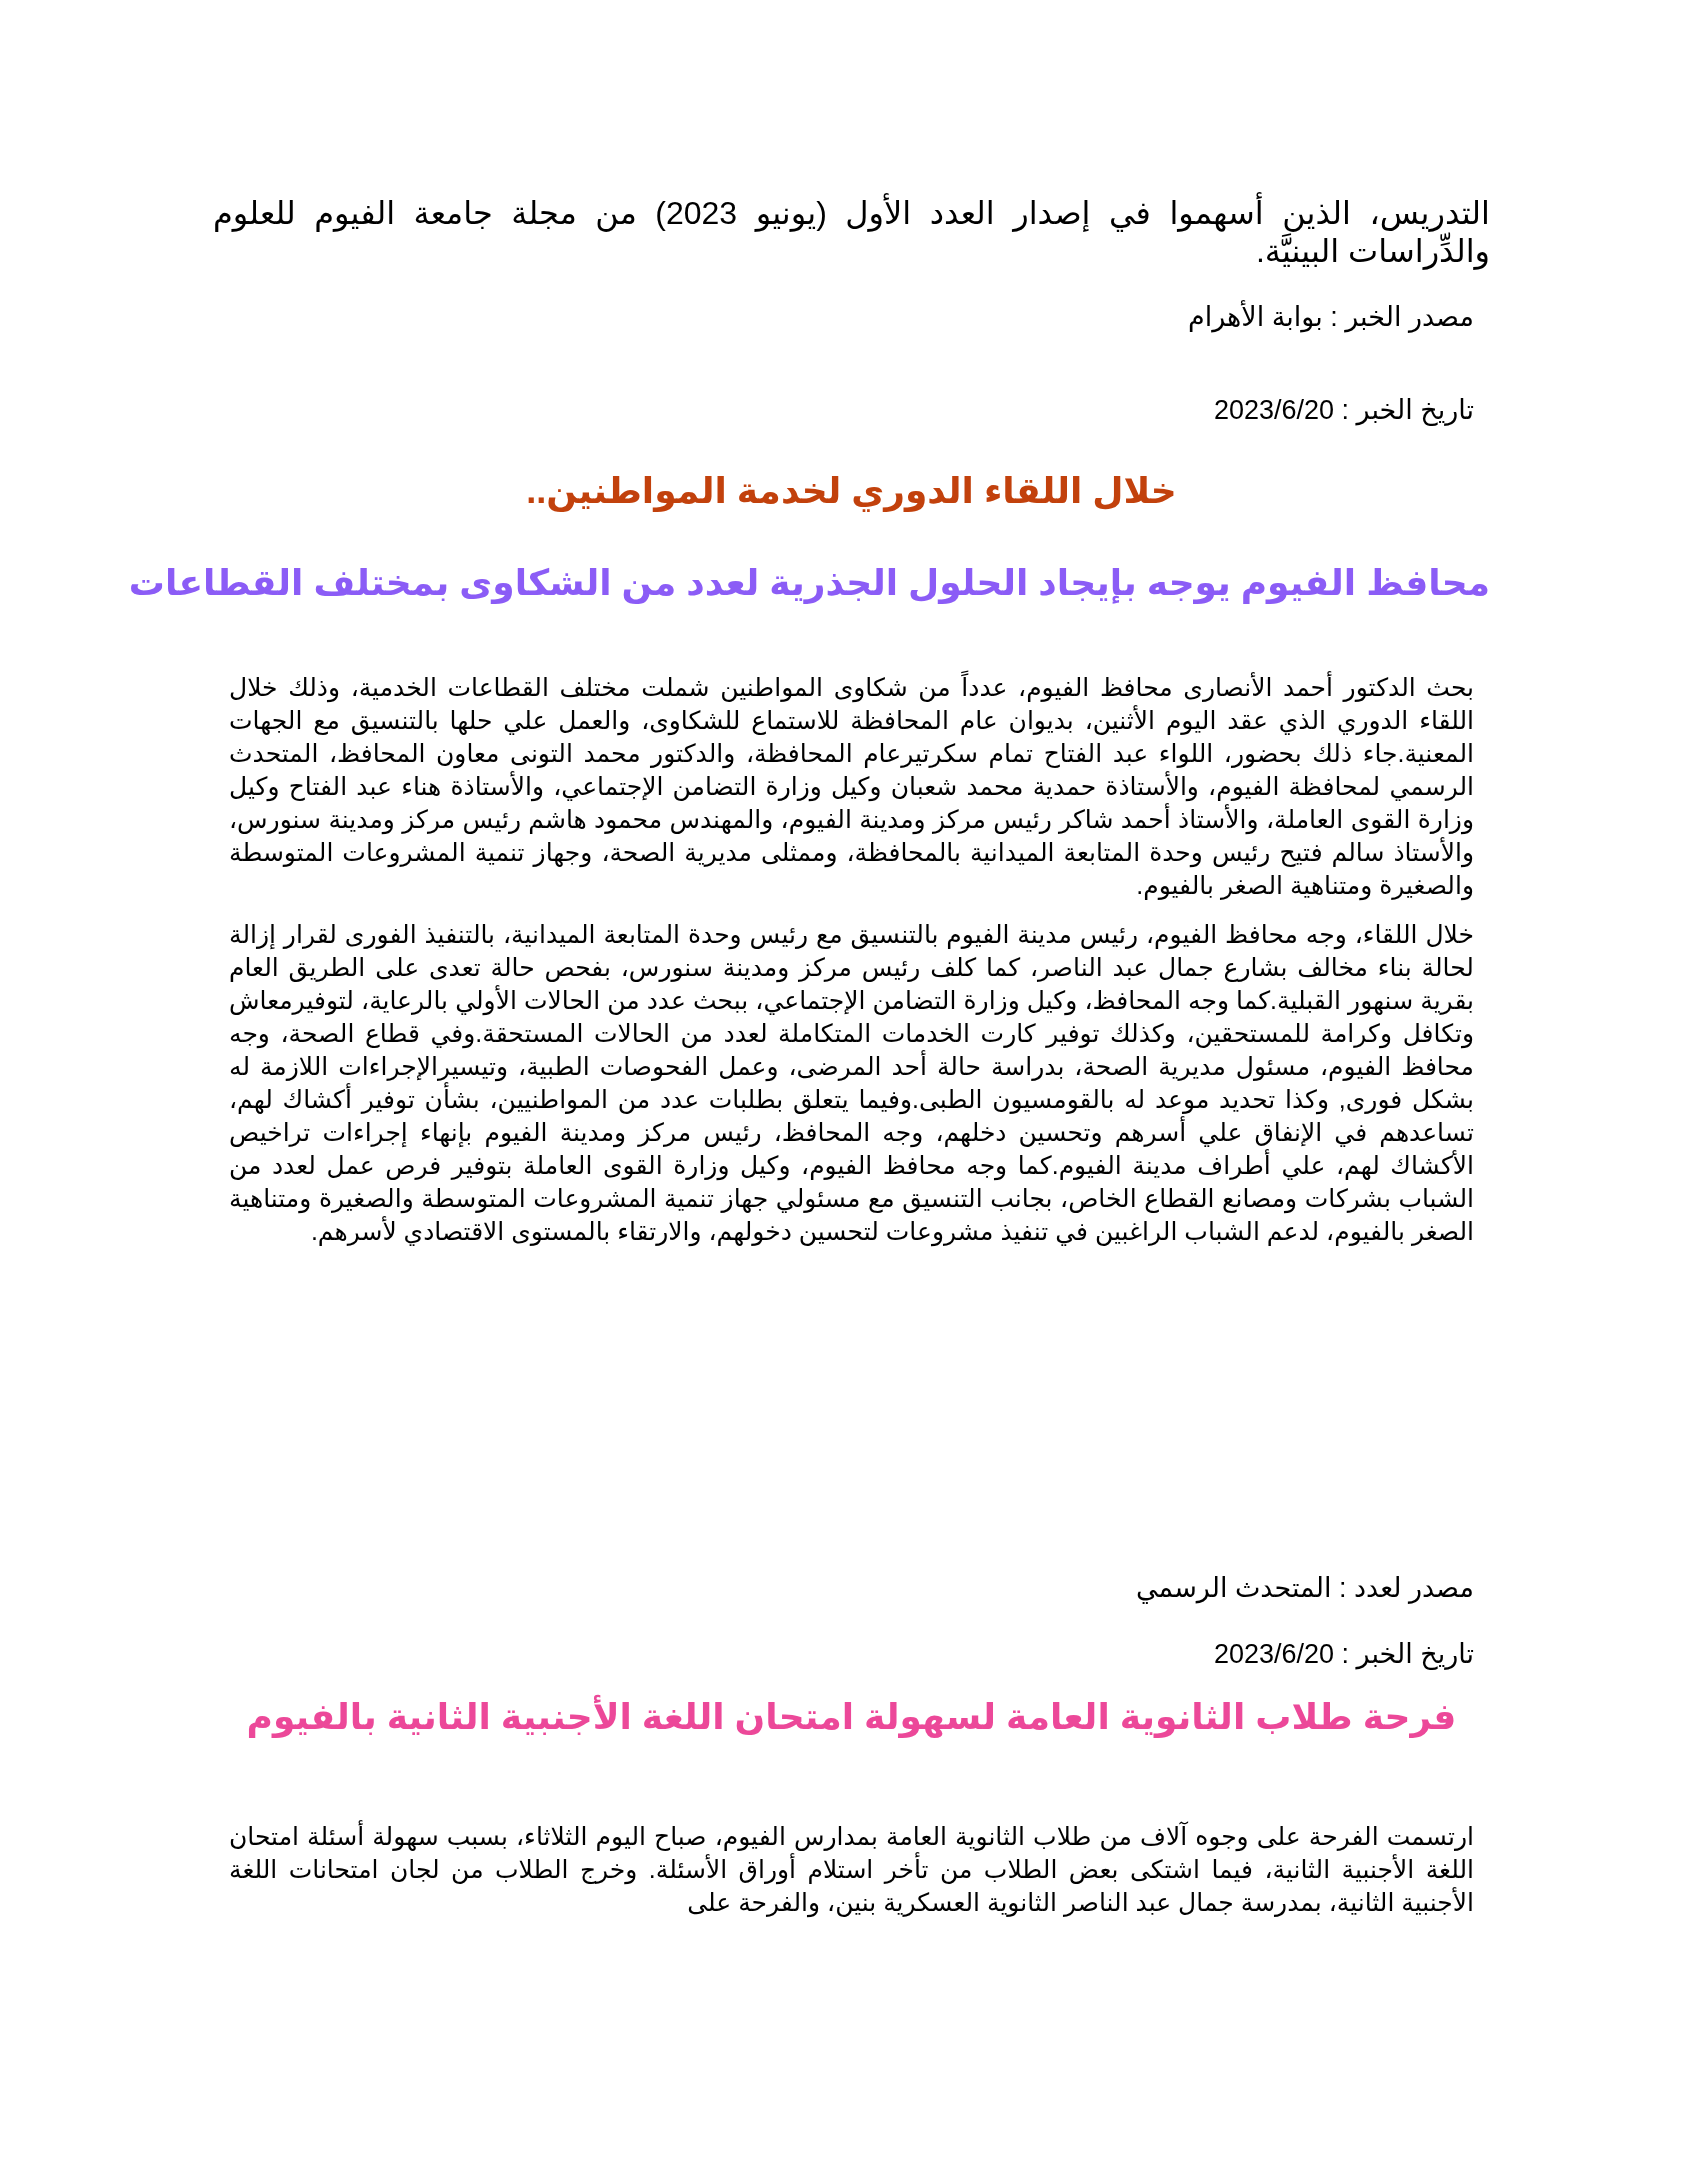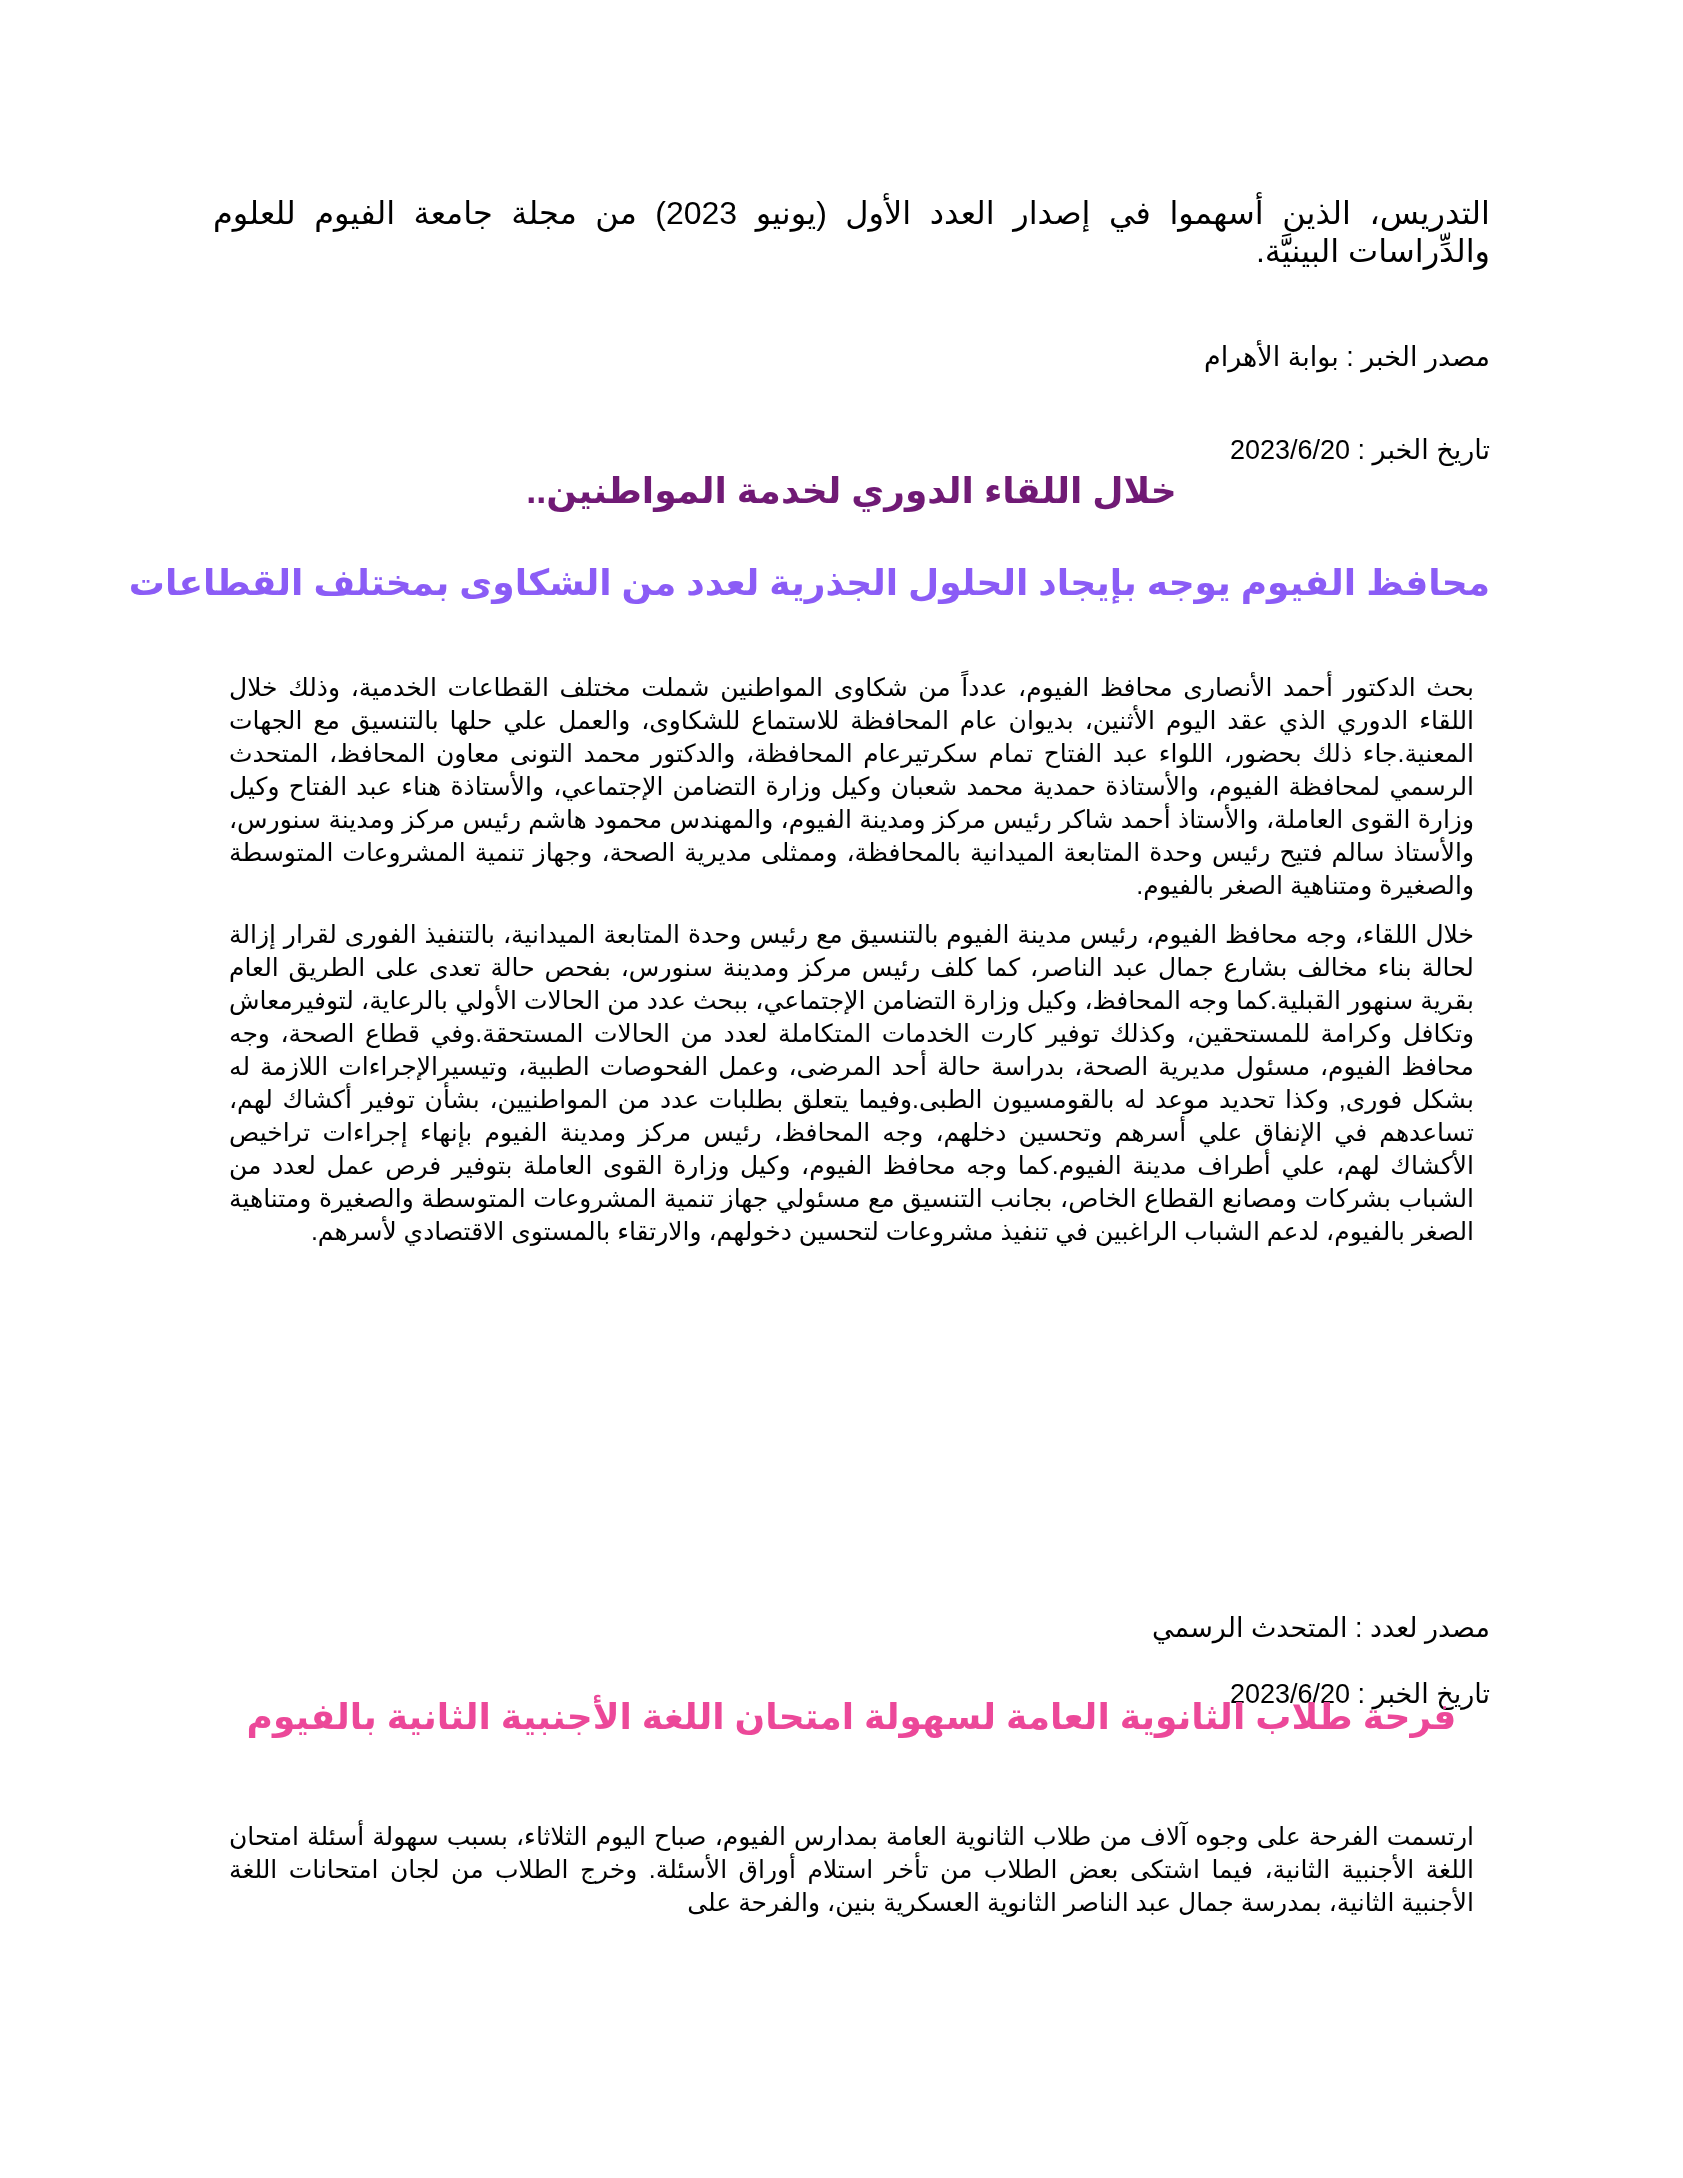--- a/index.html
+++ b/index.html
@@ -27,25 +27,24 @@
       top: 194px;
       right: 0;
       width: 1277px;
       font-size: 32px;
       line-height: 38px;
       text-align: justify;
       text-align-last: right;
     }
     .meta-line {
       position: absolute;
-      right: 0;
+      right: 16px;
       font-size: 27px;
       line-height: 36px;
       white-space: nowrap;
-      margin-top: 40px;
     }
     .headline {
       position: absolute;
       right: 0;
       width: 1277px;
       text-align: center;
       font-weight: bold;
       font-size: 36px;
       line-height: 48px;
       white-space: nowrap;
@@ -66,21 +65,21 @@
 </head>
 <body>
 
 <div class="page">
 
   <div class="intro">التدريس، الذين أسهموا في إصدار العدد الأول (يونيو 2023) من مجلة جامعة الفيوم للعلوم والدِّراسات البينيَّة.</div>
 
   <div class="meta-line" style="top:299px;">مصدر الخبر : بوابة الأهرام</div>
   <div class="meta-line" style="top:392px;">تاريخ الخبر : 2023/6/20</div>
 
-  <div class="headline" style="top:467px; color:#701a75;">خلال اللقاء الدوري لخدمة المواطنين..</div>
+  <div class="headline" style="top:467px; color:#c2410c;">خلال اللقاء الدوري لخدمة المواطنين..</div>
   <div class="headline" style="top:559px; color:#8b5cf6;">محافظ الفيوم يوجه بإيجاد الحلول الجذرية لعدد من الشكاوى بمختلف القطاعات</div>
 
   <div class="body-text" style="top:655px;">
     <p>بحث الدكتور أحمد الأنصارى محافظ الفيوم، عدداً من شكاوى المواطنين شملت مختلف القطاعات الخدمية، وذلك خلال اللقاء الدوري الذي عقد اليوم الأثنين، بديوان عام المحافظة للاستماع للشكاوى، والعمل علي حلها بالتنسيق مع الجهات المعنية.جاء ذلك بحضور، اللواء عبد الفتاح تمام سكرتيرعام المحافظة، والدكتور محمد التونى معاون المحافظ، المتحدث الرسمي لمحافظة الفيوم، والأستاذة حمدية محمد شعبان وكيل وزارة التضامن الإجتماعي، والأستاذة هناء عبد الفتاح وكيل وزارة القوى العاملة، والأستاذ أحمد شاكر رئيس مركز ومدينة الفيوم، والمهندس محمود هاشم رئيس مركز ومدينة سنورس، والأستاذ سالم فتيح رئيس وحدة المتابعة الميدانية بالمحافظة، وممثلى مديرية الصحة، وجهاز تنمية المشروعات المتوسطة والصغيرة ومتناهية الصغر بالفيوم.</p>
     <p>خلال اللقاء، وجه محافظ الفيوم، رئيس مدينة الفيوم بالتنسيق مع رئيس وحدة المتابعة الميدانية، بالتنفيذ الفورى لقرار إزالة لحالة بناء مخالف بشارع جمال عبد الناصر، كما كلف رئيس مركز ومدينة سنورس، بفحص حالة تعدى على الطريق العام بقرية سنهور القبلية.كما وجه المحافظ، وكيل وزارة التضامن الإجتماعي، ببحث عدد من الحالات الأولي بالرعاية، لتوفيرمعاش وتكافل وكرامة للمستحقين، وكذلك توفير كارت الخدمات المتكاملة لعدد من الحالات المستحقة.وفي قطاع الصحة، وجه محافظ الفيوم، مسئول مديرية الصحة، بدراسة حالة أحد المرضى، وعمل الفحوصات الطبية، وتيسيرالإجراءات اللازمة له بشكل فورى, وكذا تحديد موعد له بالقومسيون الطبى.وفيما يتعلق بطلبات عدد من المواطنيين، بشأن توفير أكشاك لهم، تساعدهم في الإنفاق علي أسرهم وتحسين دخلهم، وجه المحافظ، رئيس مركز ومدينة الفيوم بإنهاء إجراءات تراخيص الأكشاك لهم، علي أطراف مدينة الفيوم.كما وجه محافظ الفيوم، وكيل وزارة القوى العاملة بتوفير فرص عمل لعدد من الشباب بشركات ومصانع القطاع الخاص، بجانب التنسيق مع مسئولي جهاز تنمية المشروعات المتوسطة والصغيرة ومتناهية الصغر بالفيوم، لدعم الشباب الراغبين في تنفيذ مشروعات لتحسين دخولهم، والارتقاء بالمستوى الاقتصادي لأسرهم.</p>
   </div>
 
   <div class="meta-line" style="top:1570px;">مصدر لعدد : المتحدث الرسمي</div>
   <div class="meta-line" style="top:1636px;">تاريخ الخبر : 2023/6/20</div>
 

